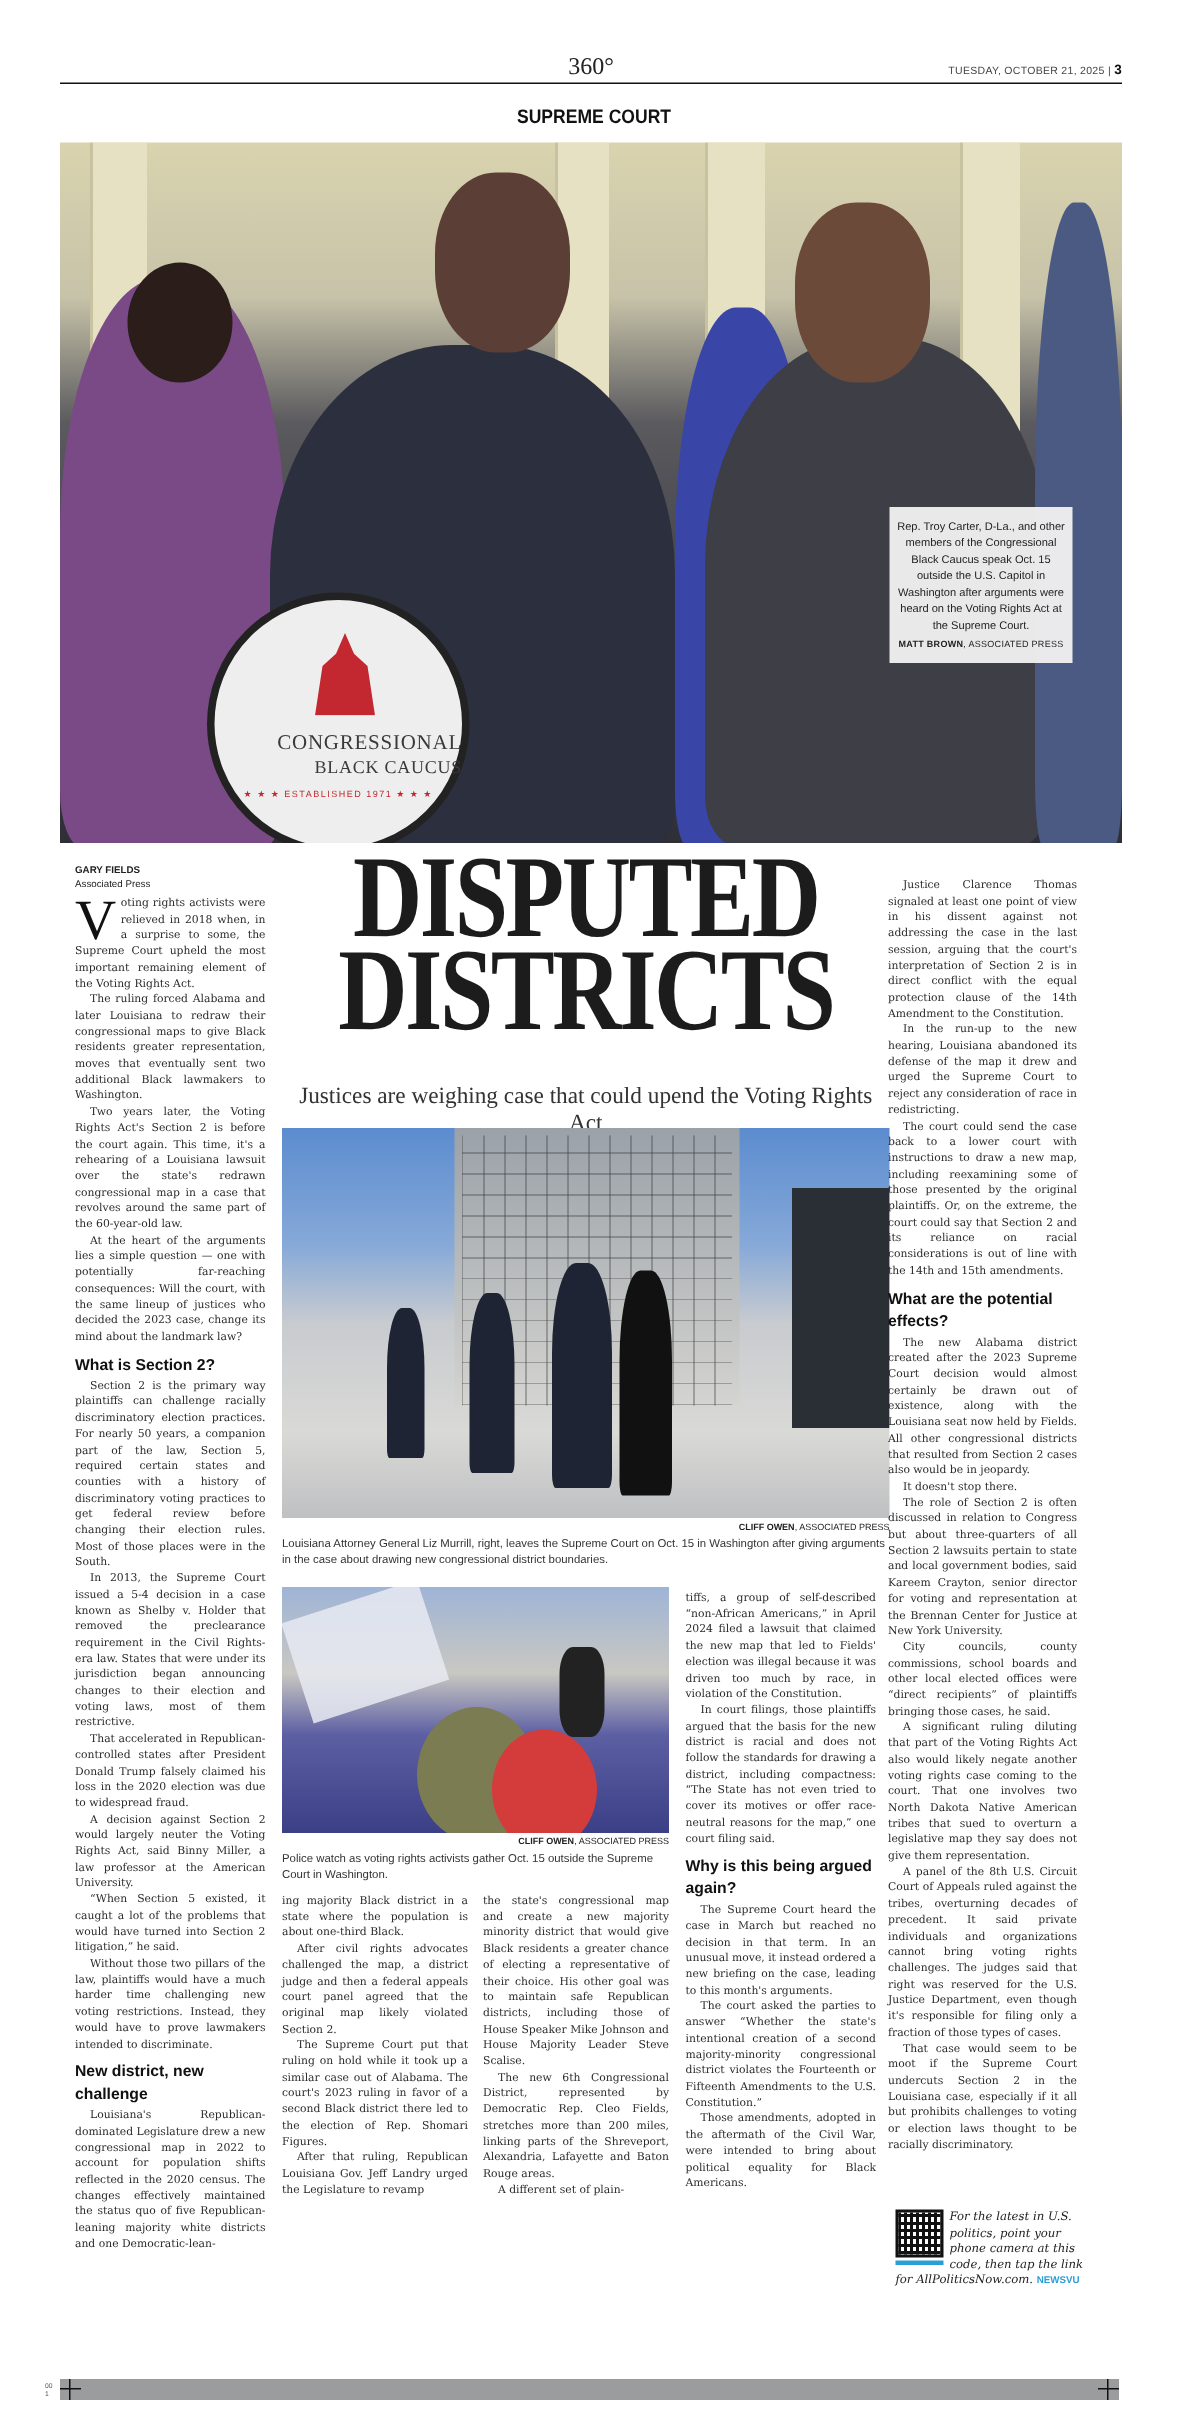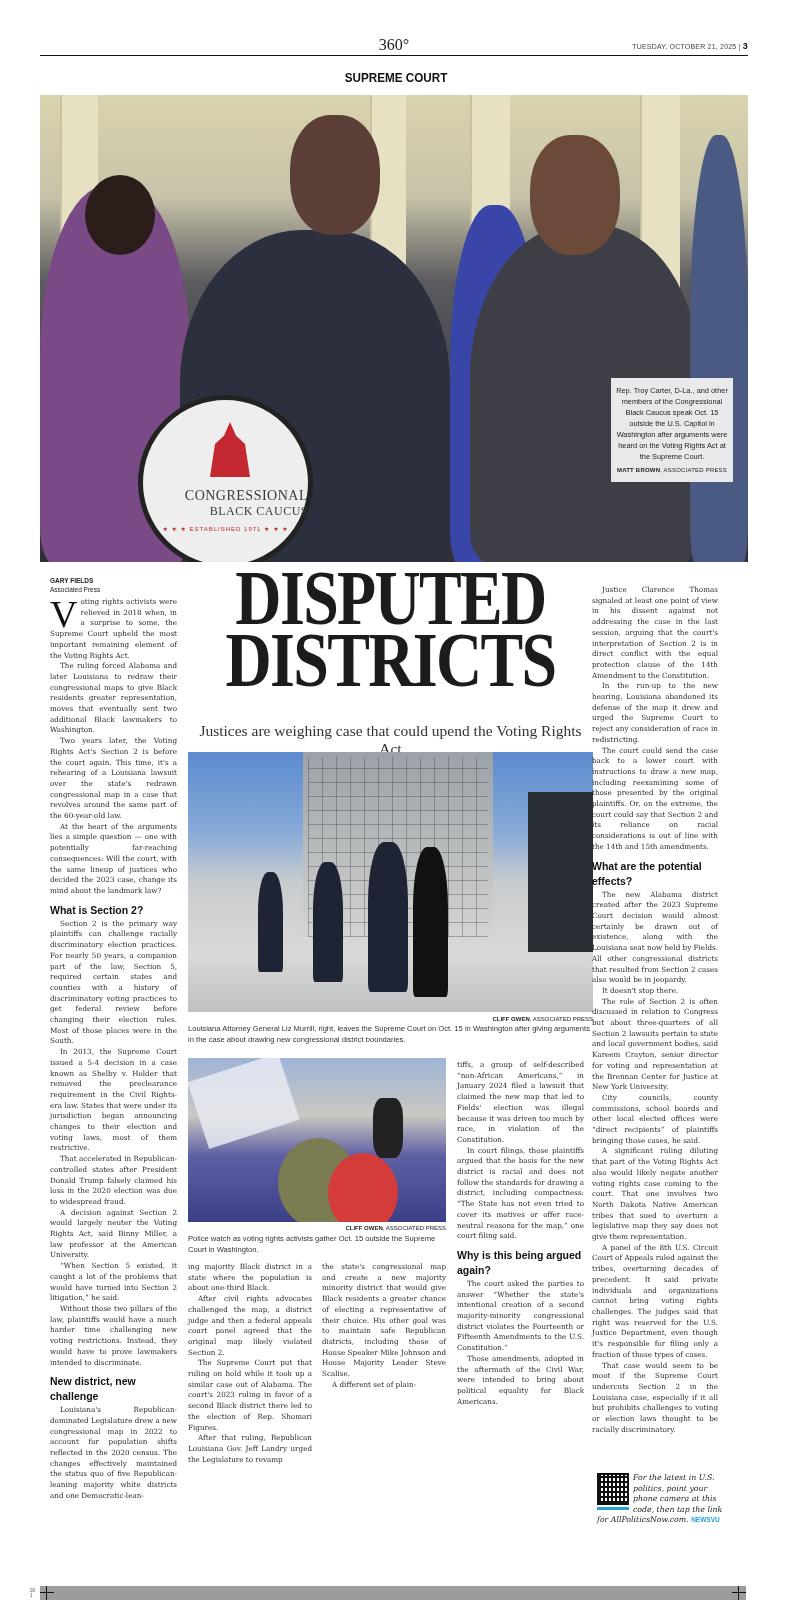--- a/index.html
+++ b/index.html
@@ -16,21 +16,21 @@
   .hero { position: absolute; left: 40px; top: 95px; width: 708px; height: 467px; overflow: hidden;
           background: linear-gradient(180deg, #d9d3ae 0%, #c7c3a9 22%, #5b5a5e 40%, #3c3d48 70%, #2f2f38 100%); }
   .hero .pillar { position: absolute; top: 0; height: 200px; background: #e7e1c4; border-left: 2px solid #c9c2a0; }
   .hero .person { position: absolute; border-radius: 45% 45% 10% 10%; }
   .hero .podium-sign { position: absolute; left: 98px; top: 300px; width: 175px; height: 175px; border-radius: 50%; background: #eeeeee; border: 5px solid #222; }
   .hero .podium-sign .dome { position: absolute; left: 62px; top: 22px; width: 50px; height: 55px; background: #c3272f; clip-path: polygon(50% 0, 62% 25%, 80% 40%, 90% 100%, 10% 100%, 20% 40%, 38% 25%); }
   .hero .podium-sign .cbc1, .hero .podium-sign .cbc2 { position: absolute; left: 0; width: 100%; text-align: right; font-family: "Liberation Serif", serif; color: #3a3a3a; }
   .hero .podium-sign .cbc1 { top: 88px; font-size: 14px; letter-spacing: 0.5px; }
   .hero .podium-sign .cbc2 { top: 104px; font-size: 12px; letter-spacing: 0.5px; }
   .hero .podium-sign .cbc3 { position: absolute; left: 0; width: 100%; top: 125px; text-align: center; font-size: 6px; color: #c3272f; letter-spacing: 1px; font-family: "Liberation Sans", sans-serif; }
-  .hero-caption { position: absolute; left: 611px; top: 338px; width: 122px; background: rgba(240,240,240,0.96); padding: 7px 5px 6px; text-align: center; font-family: "Liberation Sans", sans-serif; font-size: 7.4px; line-height: 11px; color: #222; margin-top: 40px; }
+  .hero-caption { position: absolute; left: 593px; top: 338px; width: 122px; background: rgba(240,240,240,0.96); padding: 7px 5px 6px; text-align: center; font-family: "Liberation Sans", sans-serif; font-size: 7.4px; line-height: 11px; color: #222; }
   .hero-caption .credit { margin-top: 3px; font-size: 6px; font-weight: bold; letter-spacing: 0.2px; }
 
   .col { position: absolute; font-size: 7.2px; line-height: 10.7px; text-align: justify; color: #2a2a2a; hyphens: auto; }
   .col p { text-indent: 10px; }
   .col p.noindent { text-indent: 0; }
   .col h3 { font-family: "Liberation Sans", sans-serif; font-weight: bold; font-size: 10.5px; line-height: 15px; color: #111; margin: 6px 0 1px; text-align: left; }
   .byline { font-family: "Liberation Sans", sans-serif; font-size: 6.5px; line-height: 9px; color: #222; margin-bottom: 3px; text-align: left; }
   .byline .name { font-weight: bold; }
   .dropcap { float: left; font-family: "Liberation Serif", serif; font-size: 38px; line-height: 30px; margin: 2px 3px 0 0; color: #111; }
 
@@ -153,27 +153,29 @@
 
 <div class="col" style="left:188px;top:1262px;width:124px;">
   <p class="noindent">ing majority Black district in a state where the population is about one-third Black.</p>
   <p>After civil rights advocates challenged the map, a district judge and then a federal appeals court panel agreed that the original map likely violated Section 2.</p>
   <p>The Supreme Court put that ruling on hold while it took up a similar case out of Alabama. The court's 2023 ruling in favor of a second Black district there led to the election of Rep. Shomari Figures.</p>
   <p>After that ruling, Republican Louisiana Gov. Jeff Landry urged the Legislature to revamp</p>
 </div>
 
 <div class="col" style="left:322px;top:1262px;width:124px;">
   <p class="noindent">the state's congressional map and create a new majority minority district that would give Black residents a greater chance of electing a representative of their choice. His other goal was to maintain safe Republican districts, including those of House Speaker Mike Johnson and House Majority Leader Steve Scalise.</p>
+  <p>The new 6th Congressional District, represented by Democratic Rep. Cleo Fields, stretches more than 200 miles, linking parts of the Shreveport, Alexandria, Lafayette and Baton Rouge areas.</p>
   <p>A different set of plain-</p>
 </div>
 
 <div class="col" style="left:457px;top:1060px;width:127px;">
-  <p class="noindent">tiffs, a group of self-described “non-African Americans,” in January 2024 filed a lawsuit that claimed the new map that led to Fields' election was illegal because it was driven too much by race, in violation of the Constitution.</p>
+  <p class="noindent">tiffs, a group of self-described “non-African Americans,” in April 2024 filed a lawsuit that claimed the new map that led to Fields' election was illegal because it was driven too much by race, in violation of the Constitution.</p>
   <p>In court filings, those plaintiffs argued that the basis for the new district is racial and does not follow the standards for drawing a district, including compactness: “The State has not even tried to cover its motives or offer race-neutral reasons for the map,” one court filing said.</p>
   <h3>Why is this being argued again?</h3>
+  <p>The Supreme Court heard the case in March but reached no decision in that term. In an unusual move, it instead ordered a new briefing on the case, leading to this month's arguments.</p>
   <p>The court asked the parties to answer “Whether the state's intentional creation of a second majority-minority congressional district violates the Fourteenth or Fifteenth Amendments to the U.S. Constitution.”</p>
   <p>Those amendments, adopted in the aftermath of the Civil War, were intended to bring about political equality for Black Americans.</p>
 </div>
 
 <div class="col" style="left:592px;top:585px;width:126px;">
   <p>Justice Clarence Thomas signaled at least one point of view in his dissent against not addressing the case in the last session, arguing that the court's interpretation of Section 2 is in direct conflict with the equal protection clause of the 14th Amendment to the Constitution.</p>
   <p>In the run-up to the new hearing, Louisiana abandoned its defense of the map it drew and urged the Supreme Court to reject any consideration of race in redistricting.</p>
   <p>The court could send the case back to a lower court with instructions to draw a new map, including reexamining some of those presented by the original plaintiffs. Or, on the extreme, the court could say that Section 2 and its reliance on racial considerations is out of line with the 14th and 15th amendments.</p>
   <h3>What are the potential effects?</h3>
   <p>The new Alabama district created after the 2023 Supreme Court decision would almost certainly be drawn out of existence, along with the Louisiana seat now held by Fields. All other congressional districts that resulted from Section 2 cases also would be in jeopardy.</p>

